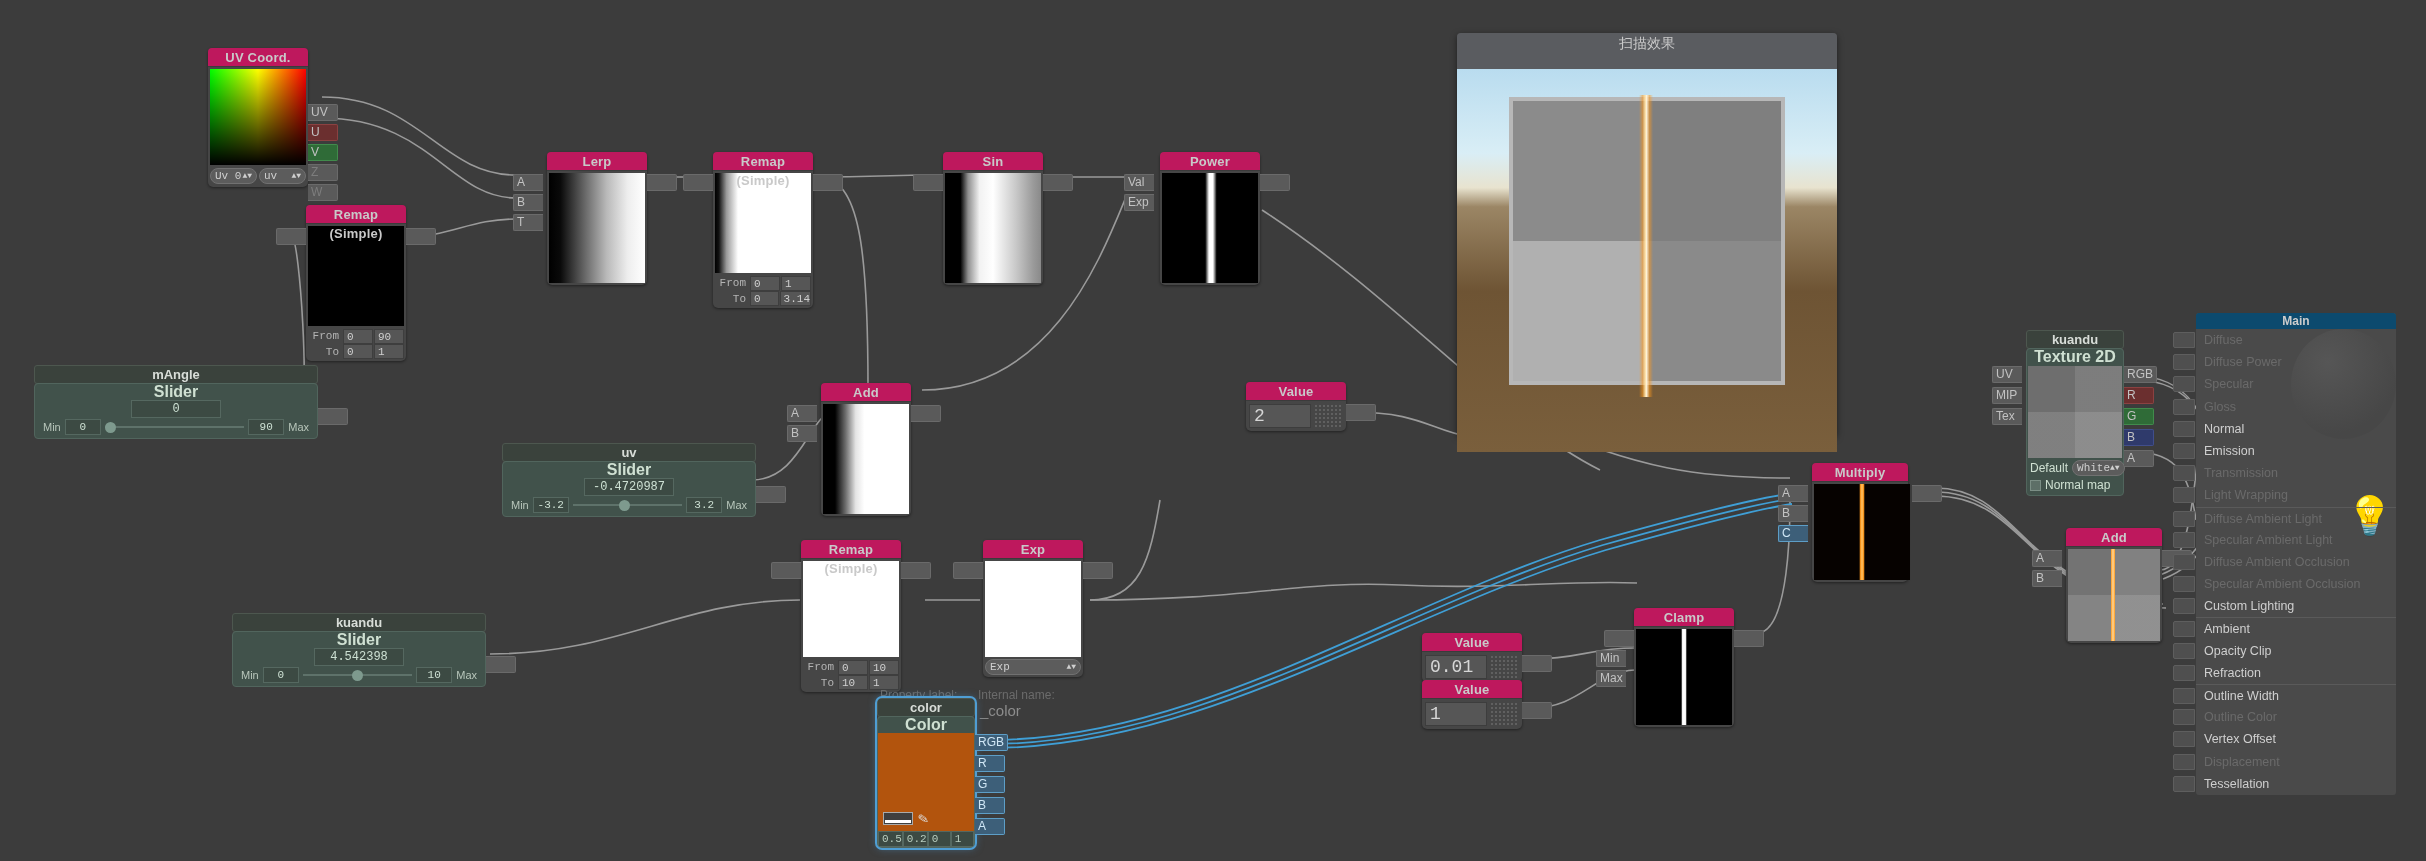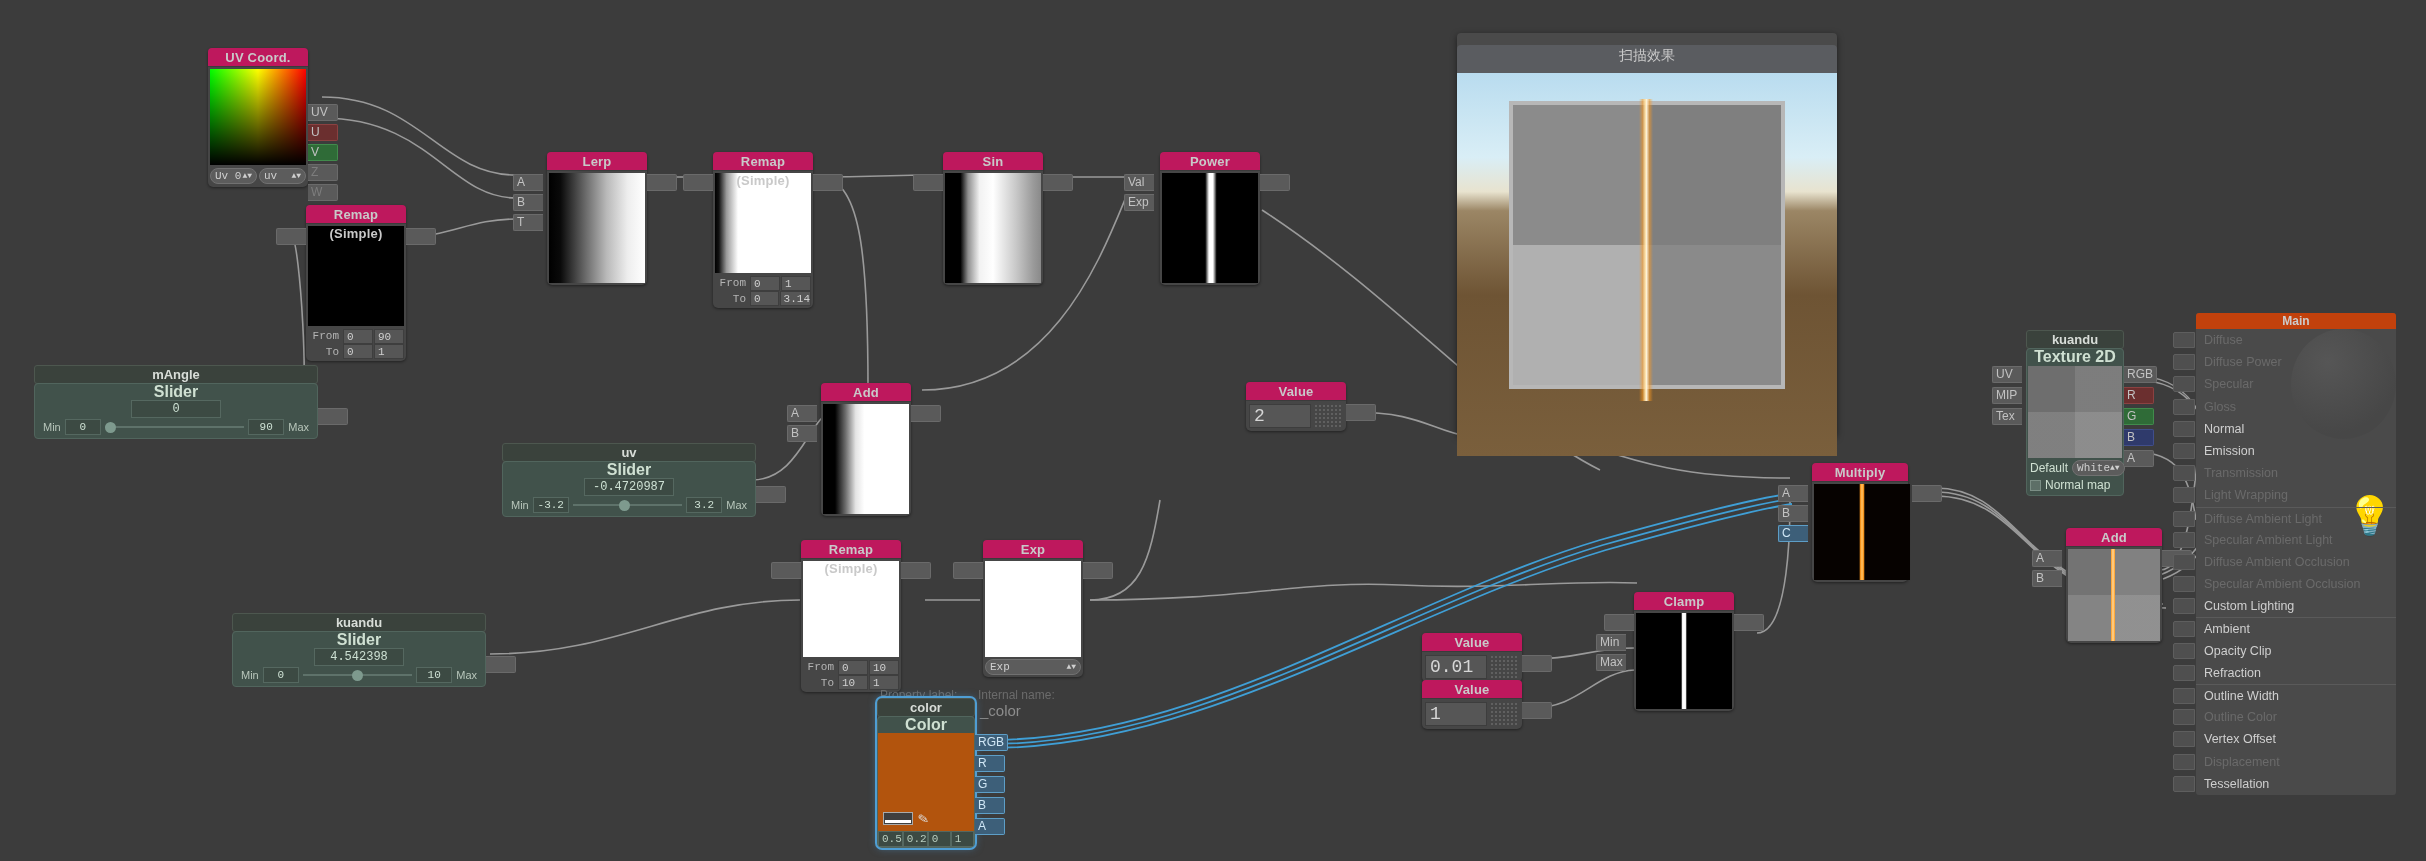--- a/index.html
+++ b/index.html
@@ -143,30 +143,30 @@
   .selected { outline:2px solid #4f9ed4; border-radius:5px; box-shadow:0 0 8px rgba(80,160,220,.55); }
 
   
   #preview-window {
     position:absolute;
     border-radius:4px;
     background:#4a4a4a;
     box-shadow:0 2px 6px rgba(0,0,0,.5);
   }
   #preview-window .pw-title {
-    height:28px; line-height:20px; text-align:center;
-    color:#c9c9c9; font-size:14px; background:#5a5c60; border-radius:4px 4px 0 0;margin-top:12px;
+    height:36px; line-height:20px; text-align:center;
+    color:#c9c9c9; font-size:14px; background:#5a5c60; border-radius:4px 4px 0 0;
   }
   #preview-window .pw-stage { position:relative; overflow:hidden; }
 
   
   #main-node { position:absolute; background:#4a4a4a; border-radius:3px; }
   #main-node .mn-title {
     height:16px; line-height:16px; text-align:center; color:#cccccc;
-    font-size:12px; font-weight:bold; background:#c2410c; border-radius:3px 3px 0 0;
+    font-size:12px; font-weight:bold; background:#0c4a6e; border-radius:3px 3px 0 0;
   }
   .mn-row { height:22.2px; line-height:22.2px; color:#cfcfcf; font-size:12.5px; padding-left:8px;
             position:relative; }
   .mn-row.off { color:#6a6a6a; }
   .mn-sep { border-top:1px solid #5a5a5a; }
   .mn-socket { position:absolute; left:-23px; top:3px; width:22px; height:16px;
                background:#4f4f4f; border:1px solid #5e5e5e; border-radius:2px 0 0 2px; }
 
   
   #logo { position:absolute; color:#4a4a4a; }
@@ -478,21 +478,21 @@
 
   <div class="node" id="n-value1" style="left:1422px; top:680px; width:100px;">
     <div class="node-title">Value</div>
     <div class="valuerow">
       <div class="valuebox">1</div>
       <div class="dotgrid"></div>
     </div>
     <div class="port out blank" style="left:100px; top:22px;">.</div>
   </div>
 
-  <div class="node" id="n-clamp" style="left:1634px; top:592px; width:100px;">
+  <div class="node" id="n-clamp" style="left:1634px; top:608px; width:100px;">
     <div class="node-title">Clamp</div>
     <div class="preview" style="width:96px;height:96px;margin:2px;
          background:linear-gradient(to right,#000 0%, #000 47%, #fff 48.5%, #fff 51.5%, #000 53%, #000 100%);"></div>
     <div class="port in blank" style="left:-30px; top:22px;">.</div>
     <div class="port in" style="left:-38px; top:42px;">Min</div>
     <div class="port in" style="left:-38px; top:62px;">Max</div>
     <div class="port out blank" style="left:100px; top:22px;">.</div>
   </div>
 
   <div class="node" id="n-multiply" style="left:1812px; top:463px; width:96px;">

